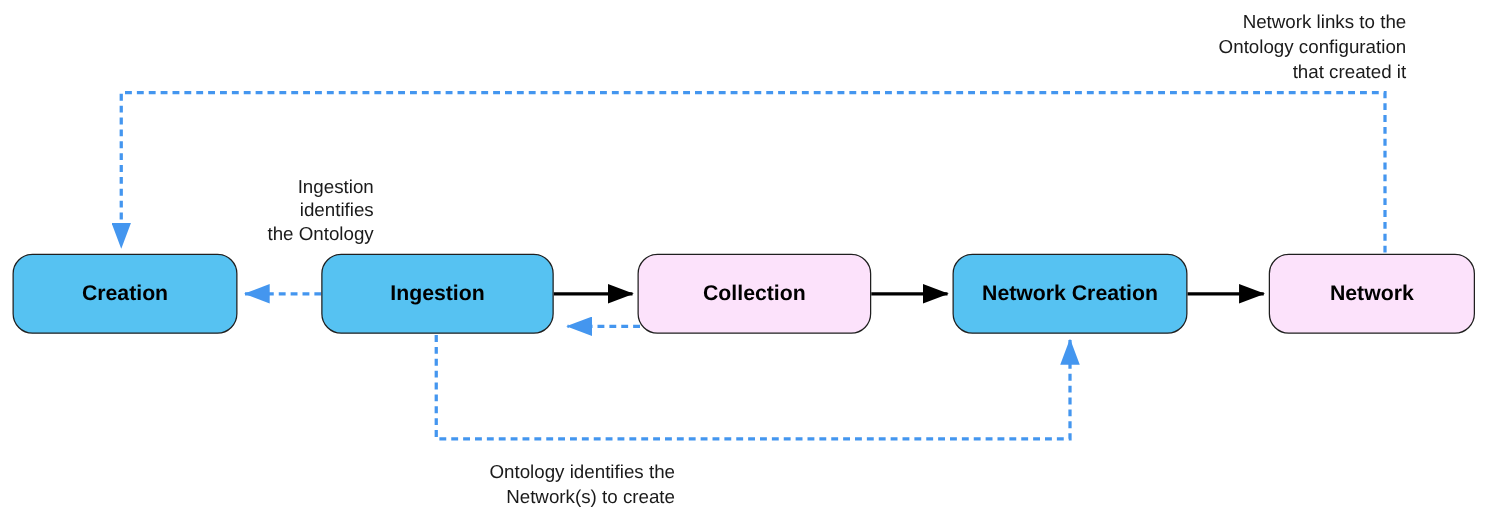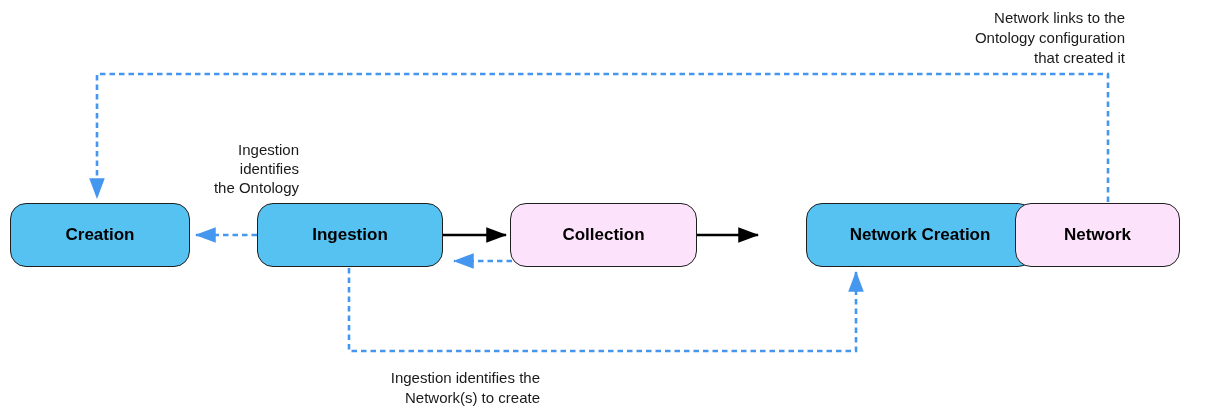--- a/index.html
+++ b/index.html
@@ -70,29 +70,29 @@
 
   <div class="node blue" style="left:10px;width:180px">
     <span>Creation</span>
   </div>
   <div class="node blue" style="left:257px;width:186px">
     <span>Ingestion</span>
   </div>
   <div class="node pink" style="left:510px;width:187px">
     <span>Collection</span>
   </div>
-  <div class="node blue" style="left:806px;width:228px">
+  <div class="node blue" style="left:762px;width:188px">
     <span>Network Creation</span>
   </div>
   <div class="node pink" style="left:1015px;width:165px">
     <span>Network</span>
   </div>
 
   <div class="note" style="left:905px;top:8px;width:220px">Network links to the
 Ontology configuration
 that created it</div>
   <div class="note" style="left:159px;top:140px;width:140px;line-height:19px">Ingestion
 identifies
 the Ontology</div>
-  <div class="note" style="left:340px;top:368px;width:200px">Ingestion identifies the
+  <div class="note" style="left:340px;top:368px;width:200px">Ontology identifies the
 Network(s) to create</div>
 
 </div>
 
 </body></html>

